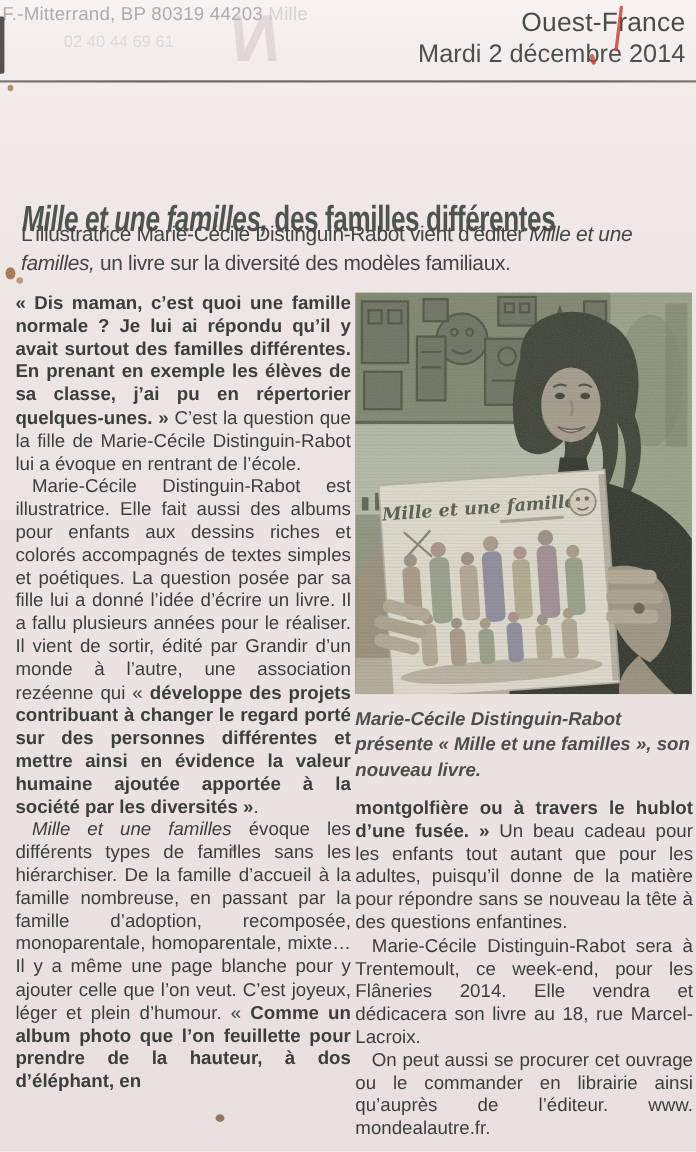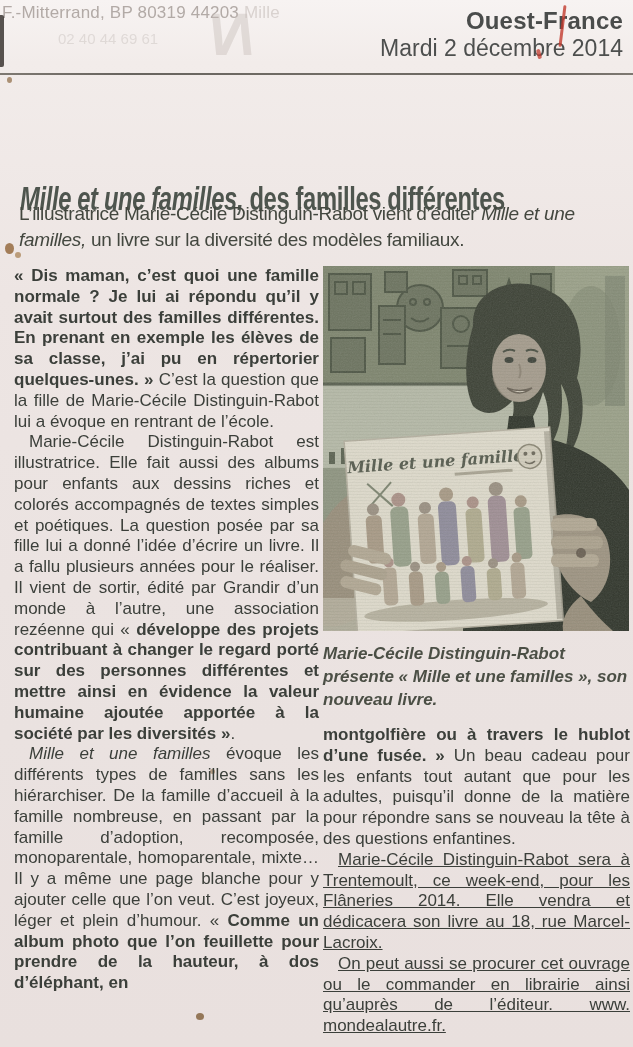--- a/index.html
+++ b/index.html
@@ -11,21 +11,21 @@
   }
   .page{position:absolute;inset:0;}
   
   .masthead-address{
     position:absolute;left:2px;top:3px;font-size:17px;color:#b2aaa6;
     letter-spacing:.2px;white-space:nowrap;
   }
   .masthead-address .fade{color:#d9d2cf;}
   .masthead-phone{position:absolute;left:58px;top:30px;font-size:15px;color:#cfc8c5;opacity:.55;}
   .masthead-right{position:absolute;right:10px;top:7px;text-align:right;color:#4a4c4b;}
-  .newspaper-name{font-size:24px;line-height:27px;letter-spacing:.2px;font-weight:bold;}
+  .newspaper-name{font-size:24px;line-height:27px;letter-spacing:.2px;}
   .issue-date{font-size:23px;line-height:28px;color:#4d4f4e;}
   .rule{position:absolute;left:0;right:0;top:73px;height:2px;
     background:linear-gradient(90deg,#6a655d,#4f4c46 20%,#5b574f 55%,#4f4c46 85%,#6a655d);opacity:.85;}
   
   .showthrough{position:absolute;left:212px;top:0px;font-size:60px;font-weight:bold;
     color:#c4bbb6;opacity:.4;transform:scaleX(-1) skewX(-6deg);letter-spacing:-2px;}
   
   .red-stroke{position:absolute;left:561px;top:5px;width:3px;height:42px;border-radius:2px;
     background:#c23a2d;opacity:.8;transform:rotate(7deg);}
   .red-dot{position:absolute;left:537px;top:49px;width:4px;height:10px;border-radius:2px;
@@ -57,21 +57,21 @@
   .s-b{font-weight:bold;}
   .s-i{font-style:italic;}
   .s-bi{font-weight:bold;font-style:italic;}
   
   .photo{position:relative;width:306px;height:365px;overflow:hidden;background:#a7ac9b;}
   .photo::after{content:"";position:absolute;inset:0;pointer-events:none;
     background:repeating-linear-gradient(180deg,rgba(80,90,70,.06) 0 1px,rgba(255,255,255,0) 1px 3px);}
   .photo-caption{margin:11px 0 14px 0;font-style:italic;font-size:17px;line-height:23px;
     color:#4b4f45;text-align:left;text-indent:0;font-weight:bold;}
   .right-text p{margin:0;}
-  .right-text p + p{text-indent:15px;text-decoration:underline;}
+  .right-text p + p{text-indent:15px;}
 </style>
 </head>
 <body>
 
 <div class="page">
 
   <div class="masthead-address"><span>F.-Mitterrand, BP 80319 44203 </span><span class="fade">Mille</span></div>
   <div class="masthead-phone">02 40 44 69 61</div>
   <div class="showthrough">N</div>
   <div class="masthead-right">

